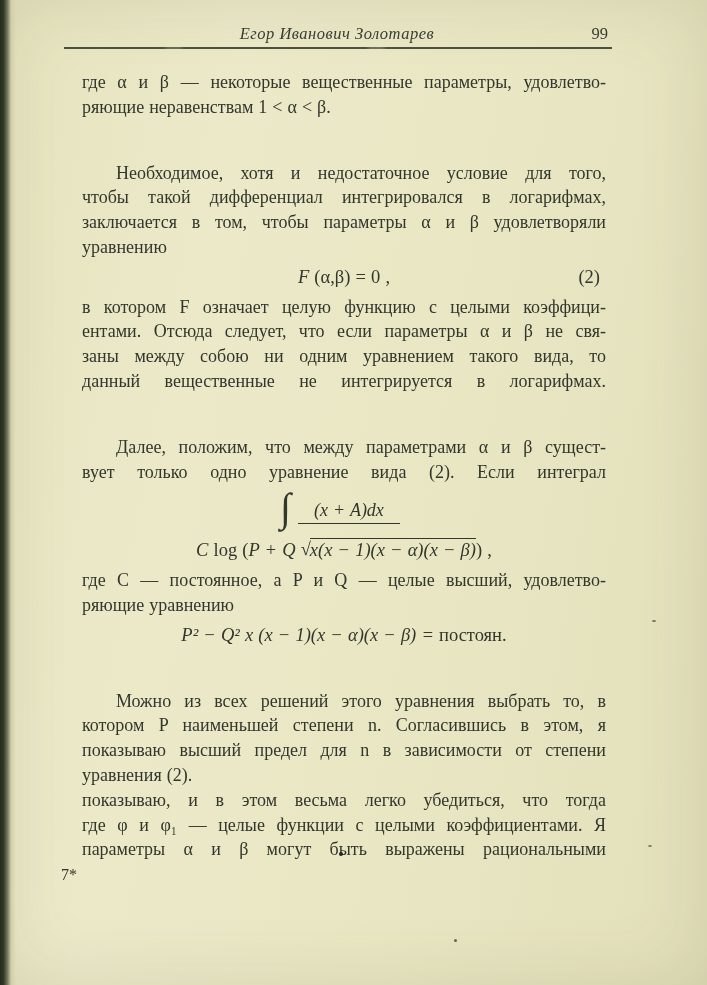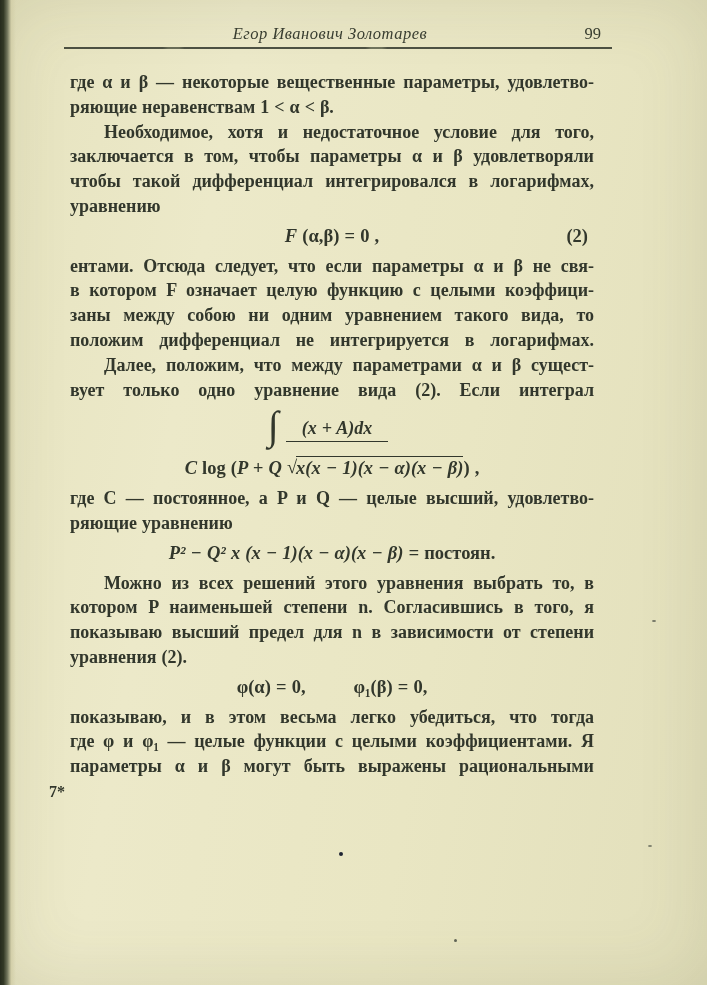--- a/index.html
+++ b/index.html
@@ -11,40 +11,40 @@
     background:linear-gradient(100deg,#e6e3bf 0%,#ece9c9 28%,#e9e6c3 62%,#e2dfbb 100%);
     box-shadow:inset 0 0 70px rgba(95,95,55,.14);
     color:#32372c;
     font-family:"Liberation Serif","DejaVu Serif",serif;
   }
   .edge{
     position:absolute;left:0;top:0;bottom:0;width:16px;
     background:linear-gradient(to right,#262b1d 0%,#333926 22%,#6f735a 45%,#d3cfa9 70%,rgba(230,227,195,0) 100%);
   }
   .hdr{
-    position:absolute;top:24px;left:57px;width:546px;height:20px;
+    position:absolute;top:24px;left:64px;width:546px;height:20px;
     font-size:16.5px;line-height:20px;
   }
   .rt{
     display:block;text-align:center;font-style:italic;letter-spacing:.5px;color:#383d30;
   }
   .pn{position:absolute;right:2px;top:0;font-style:normal;color:#383d30;}
   .rule{
     position:absolute;top:47px;left:64px;width:548px;height:1.7px;
     background:linear-gradient(90deg,#3b4033 0 18%,#5a5f4a 19% 21%,#3b4033 22% 55%,#61664f 56% 58%,#3b4033 59% 100%);
     opacity:.9;
   }
   .body{
-    position:absolute;top:70px;left:70px;width:524px;
-    font-size:18px;line-height:24.8px;word-spacing:.5px;font-weight:bold;
+    position:absolute;top:70px;left:82px;width:524px;
+    font-size:18px;line-height:24.8px;word-spacing:.5px;
   }
   .para{margin:0;padding:0;}
   .line{display:block;text-align:justify;text-align-last:auto;white-space:normal;}
   .line.j{text-align-last:justify;}
-  .line.ind{text-indent:34px;}
+  .line.ind{text-indent:34px;margin-top:41px;}
   .it{font-style:italic;}
   .disp{text-align:center;margin:5px 4px;font-size:18.5px;}
   .eq2{position:relative;}
   .eq2 .tag{position:absolute;right:2px;top:0;font-style:normal;}
   .sqrt{display:inline-block;transform:translateY(-1.5px);margin-right:-1px;font-style:normal;}
   .over{border-top:1.3px solid currentColor;padding-top:1px;}
   .intwrap{display:flex;justify-content:center;align-items:center;gap:7px;margin:7px 0 7px -8px;}
   .int{font-size:40px;line-height:1;transform:translateY(-3px);font-style:normal;}
   .frac{display:inline-flex;flex-direction:column;align-items:flex-start;line-height:1.25;}
   .frac .num{padding:0 16px 2px;border-bottom:1.4px solid currentColor;font-style:italic;}
@@ -71,35 +71,35 @@
 
   <main class="body">
 
     <p class="para">
       <span class="line j">где α и β — некоторые вещественные параметры, удовлетво-</span>
       <span class="line">ряющие неравенствам 1 &lt; α &lt; β.</span>
     </p>
 
     <p class="para">
       <span class="line j ind">Необходимое, хотя и недостаточное условие для того,</span>
+      <span class="line j">чтобы такой дифференциал интегрировался в логарифмах,</span>
       <span class="line j">заключается в том, чтобы параметры α и β удовлетворяли</span>
-      <span class="line j">чтобы такой дифференциал интегрировался в логарифмах,</span>
       <span class="line">уравнению</span>
     </p>
 
     <div class="disp eq2">
       <span class="it">F</span><span> (α,β) = 0 ,</span>
       <span class="tag">(2)</span>
     </div>
 
     <p class="para">
+      <span class="line j">в котором F означает целую функцию с целыми коэффици-</span>
       <span class="line j">ентами. Отсюда следует, что если параметры α и β не свя-</span>
-      <span class="line j">в котором F означает целую функцию с целыми коэффици-</span>
       <span class="line j">заны между собою ни одним уравнением такого вида, то</span>
-      <span class="line j">положим дифференциал не интегрируется в логарифмах.</span>
+      <span class="line j">данный вещественные не интегрируется в логарифмах.</span>
     </p>
 
     <p class="para">
       <span class="line j ind">Далее, положим, что между параметрами α и β сущест-</span>
       <span class="line j">вует только одно уравнение вида (2). Если интеграл</span>
     </p>
 
     <div class="intwrap">
       <span class="int">∫</span>
       <span class="frac">
@@ -116,30 +116,26 @@
       <span class="line j">где C — постоянное, а P и Q — целые высший, удовлетво-</span>
       <span class="line">ряющие уравнению</span>
     </p>
 
     <div class="disp">
       <span class="it">P² − Q² x (x − 1)(x − α)(x − β) = </span><span>постоян.</span>
     </div>
 
     <p class="para">
       <span class="line j ind">Можно из всех решений этого уравнения выбрать то, в</span>
-      <span class="line j">котором P наименьшей степени n. Согласившись в того, я</span>
+      <span class="line j">котором P наименьшей степени n. Согласившись в этом, я</span>
       <span class="line j">показываю высший предел для n в зависимости от степени</span>
       <span class="line">уравнения (2).</span>
     </p>
 
 
-    <div class="disp phieq">
-      <span>φ(α) = 0,</span>
-      <span>φ₁(β) = 0,</span>
-    </div>
 
     <p class="para">
       <span class="line j">показываю, и в этом весьма легко убедиться, что тогда</span>
       <span class="line j">где φ и φ₁ — целые функции с целыми коэффициентами. Я</span>
       <span class="line j">параметры α и β могут быть выражены рациональными</span>
     </p>
 
     <div class="sig">7*</div>
 
   </main>

